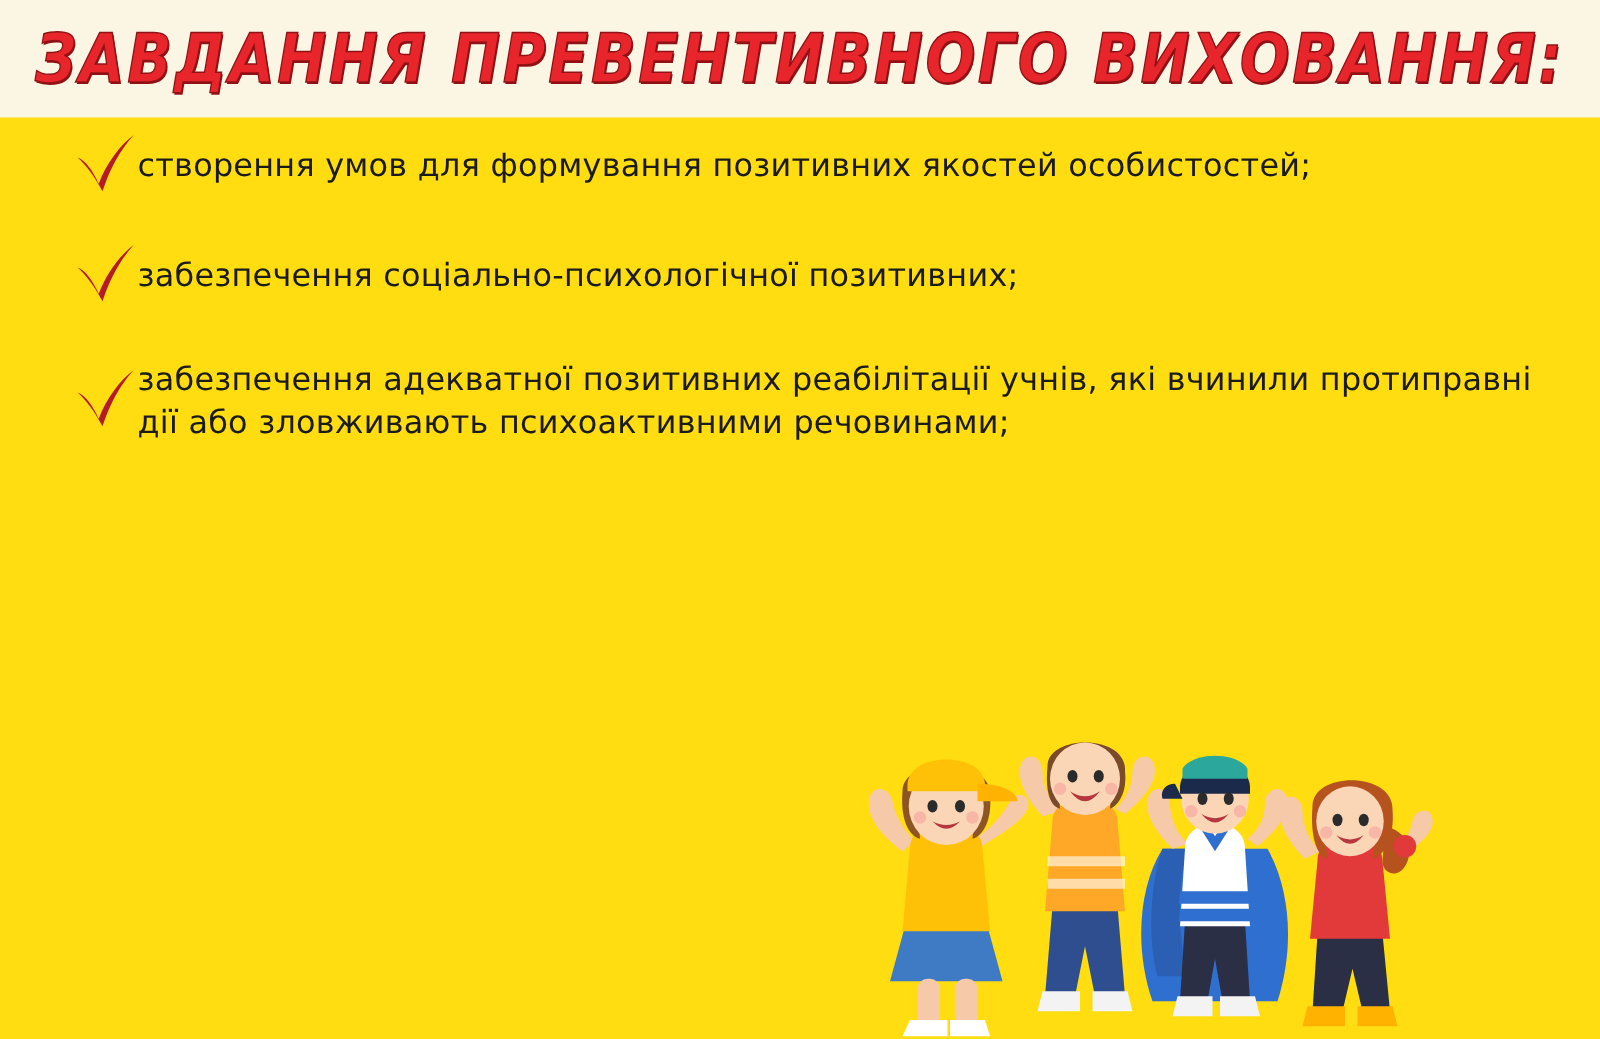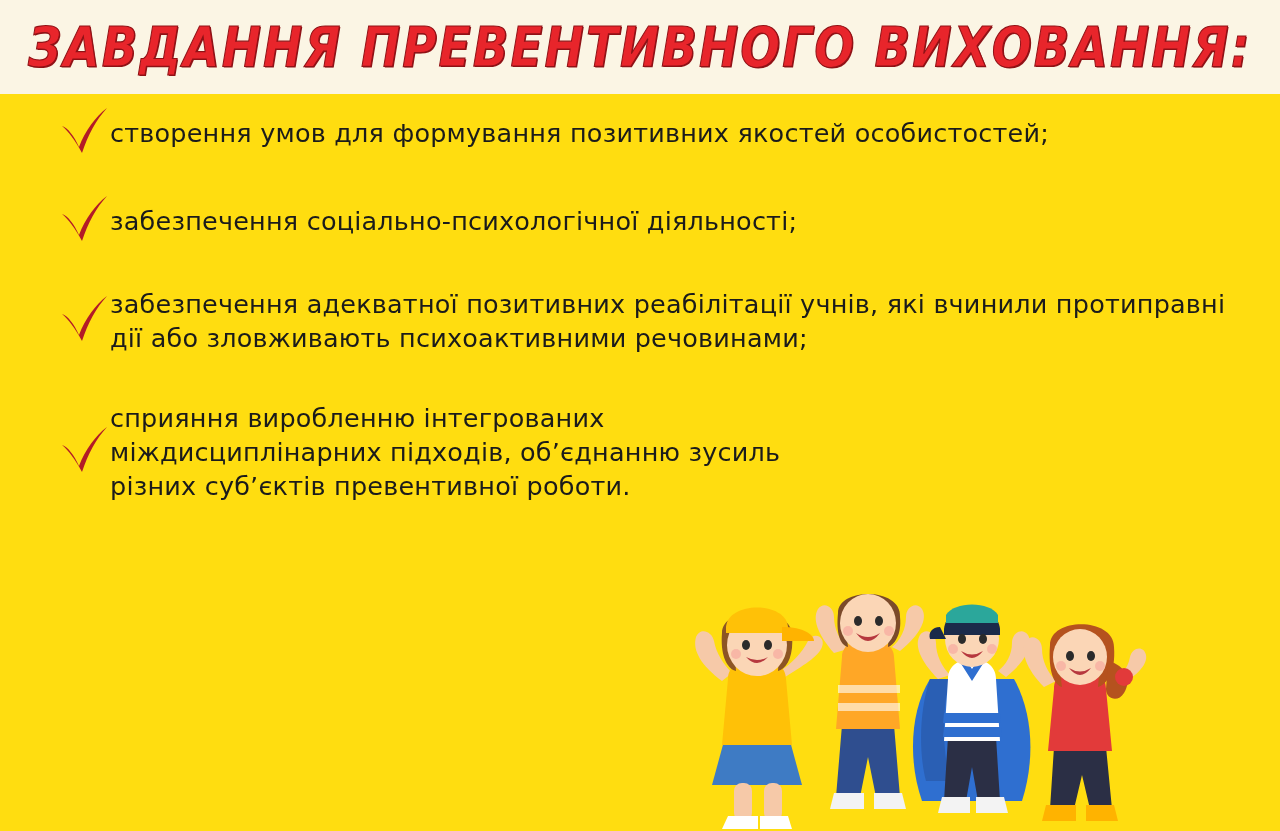--- a/index.html
+++ b/index.html
@@ -118,41 +118,33 @@
       </span>
       <span class="item-text">створення умов для формування позитивних якостей особистостей;</span>
     </div>
 
     <div class="item i1">
       <span class="check">
         <svg viewBox="0 0 52 48" xmlns="http://www.w3.org/2000/svg" aria-hidden="true">
           <path d="M4 20 C10 22 16 30 21 41 C27 25 38 10 49 2 C38 14 30 29 24 47 C17 34 10 25 4 20 Z" fill="#B31B27"></path>
         </svg>
       </span>
-      <span class="item-text">забезпечення соціально-психологічної діяльності;</span>
+      <span class="item-text">забезпечення соціально-психологічної позитивних;</span>
     </div>
 
 
     <div class="item i3">
       <span class="check">
         <svg viewBox="0 0 52 48" xmlns="http://www.w3.org/2000/svg" aria-hidden="true">
           <path d="M4 20 C10 22 16 30 21 41 C27 25 38 10 49 2 C38 14 30 29 24 47 C17 34 10 25 4 20 Z" fill="#B31B27"></path>
         </svg>
       </span>
       <span class="item-text">забезпечення адекватної позитивних реабілітації учнів, які вчинили протиправні дії або зловживають психоактивними речовинами;</span>
     </div>
 
-    <div class="item i4">
-      <span class="check">
-        <svg viewBox="0 0 52 48" xmlns="http://www.w3.org/2000/svg" aria-hidden="true">
-          <path d="M4 20 C10 22 16 30 21 41 C27 25 38 10 49 2 C38 14 30 29 24 47 C17 34 10 25 4 20 Z" fill="#B31B27"></path>
-        </svg>
-      </span>
-      <span class="item-text" style="max-width:760px;">сприяння виробленню інтегрованих міждисциплінарних підходів, об’єднанню зусиль різних суб’єктів превентивної роботи.</span>
-    </div>
 
   </div>
 
   <div class="kids">
     <svg viewBox="0 0 600 270" xmlns="http://www.w3.org/2000/svg" aria-hidden="true">
 
       <g>
 
         <path d="M60 120 C40 105 30 90 34 76 C38 66 50 70 52 80 C54 92 62 104 70 112 Z" fill="#F6C9A8"></path>
         <path d="M120 118 C142 104 156 96 160 86 C164 76 152 70 146 80 C140 92 128 104 118 110 Z" fill="#F6C9A8"></path>

